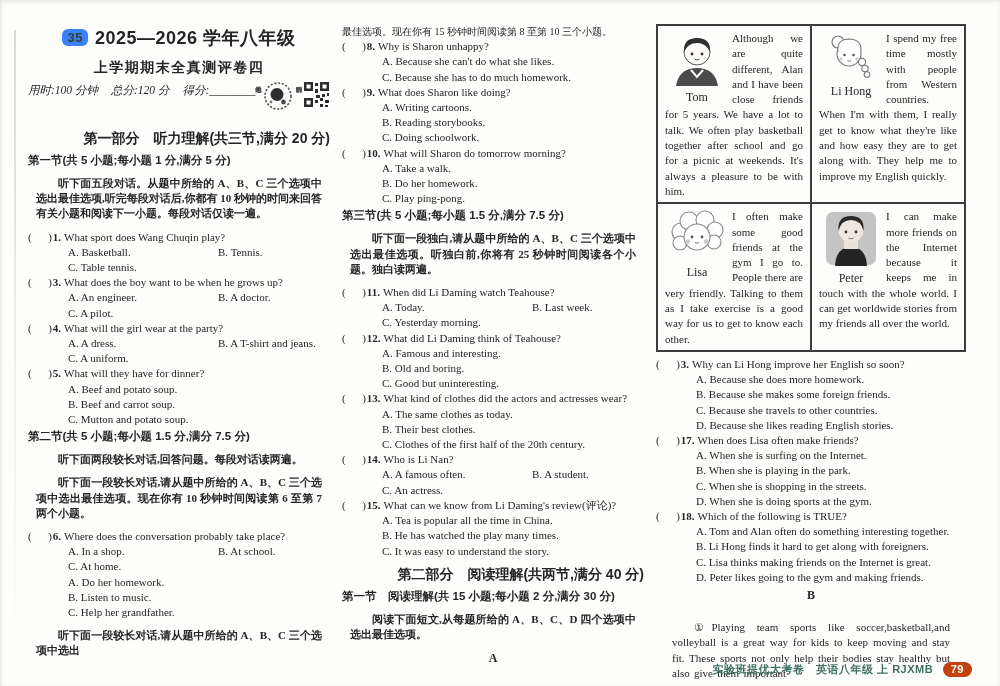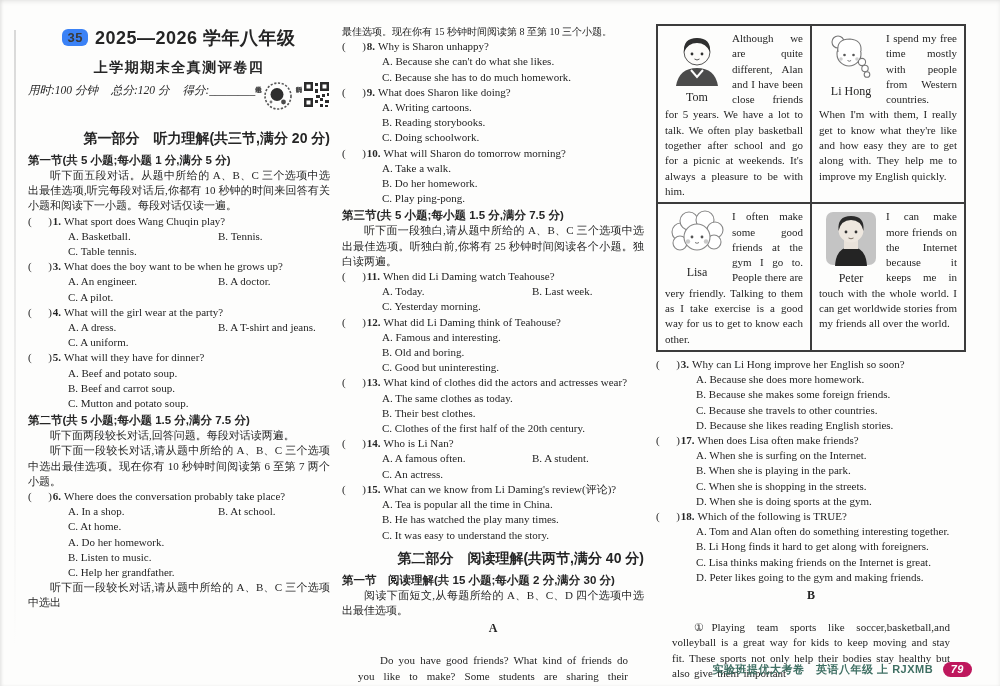--- a/index.html
+++ b/index.html
@@ -31,21 +31,21 @@
   .icon-group{display:flex;align-items:flex-start;gap:1px;}
   .vlabel{writing-mode:vertical-rl;font-size:6.5px;line-height:1;color:#444;
     font-family:"Liberation Sans","DejaVu Sans",sans-serif;letter-spacing:0;}
   .icon-svg{display:inline-block;}
 
   
   .part-header{text-align:right;font-weight:bold;font-size:14px;margin:7px 0 4px;
     font-family:"Liberation Sans","DejaVu Sans",sans-serif;}
   .section-header{font-weight:bold;font-size:11.5px;line-height:16px;margin-top:1px;
     font-family:"Liberation Sans","DejaVu Sans",sans-serif;}
-  .instruction{margin:0;font-size:11px;line-height:15.2px;text-indent:2em;text-align:justify;}
+  .instruction{margin:8px;font-size:11px;line-height:15.2px;text-indent:2em;text-align:justify;font-weight:bold;}
   .cont-text{margin:0;font-size:10px;line-height:15.2px;text-align:justify;}
   .passage-label{text-align:center;font-weight:bold;font-size:12px;line-height:17px;margin-top:2px;}
   .passage{margin:16px;font-size:11px;line-height:15.5px;text-indent:2em;text-align:justify;word-spacing:1.5px;}
 
   
   .question{font-size:11px;line-height:15.2px;}
   .q-line{white-space:nowrap;}
   .q-paren{white-space:pre;}
   .q-num{font-weight:bold;margin:0 3px 0 1px;}
   .opt-row{display:flex;padding-left:40px;}
@@ -55,22 +55,22 @@
   
   .profile-grid{display:grid;grid-template-columns:1fr 1fr;border:1.4px solid #3c3c3c;margin-bottom:5px;}
   .profile-cell{border:0.7px solid #3c3c3c;padding:5px 7px 3px;font-size:11px;line-height:15.3px;
     text-align:justify;min-height:128px;}
   .avatar-wrap{float:left;width:64px;text-align:center;margin:1px 3px 0 0;}
   .avatar-name{display:block;font-size:12px;line-height:13px;margin-top:1px;}
 
   
   .footer{position:absolute;right:28px;bottom:9px;font-size:11px;font-weight:bold;
     color:#3f6f63;font-family:"Liberation Sans","DejaVu Sans",sans-serif;letter-spacing:.5px;}
-  .page-badge{display:inline-block;background:#be185d;color:#fff;border-radius:8px;
-    padding:0 8px;margin-left:6px;font-size:11px;line-height:15px;font-style:italic;}
+  .page-badge{display:inline-block;background:#c2410c;color:#fff;border-radius:8px;
+    padding:0 8px;margin-left:6px;font-size:11px;line-height:15px;}
   .scan-edge{position:absolute;left:14px;top:30px;bottom:40px;width:2px;
     background:linear-gradient(#bbb,#e5e5e5 60%,transparent);opacity:.55;}
 </style>
 </head>
 <body>
 
 <div class="page">
   <div class="scan-edge"></div>
   <div class="cols">
     <div class="col">

